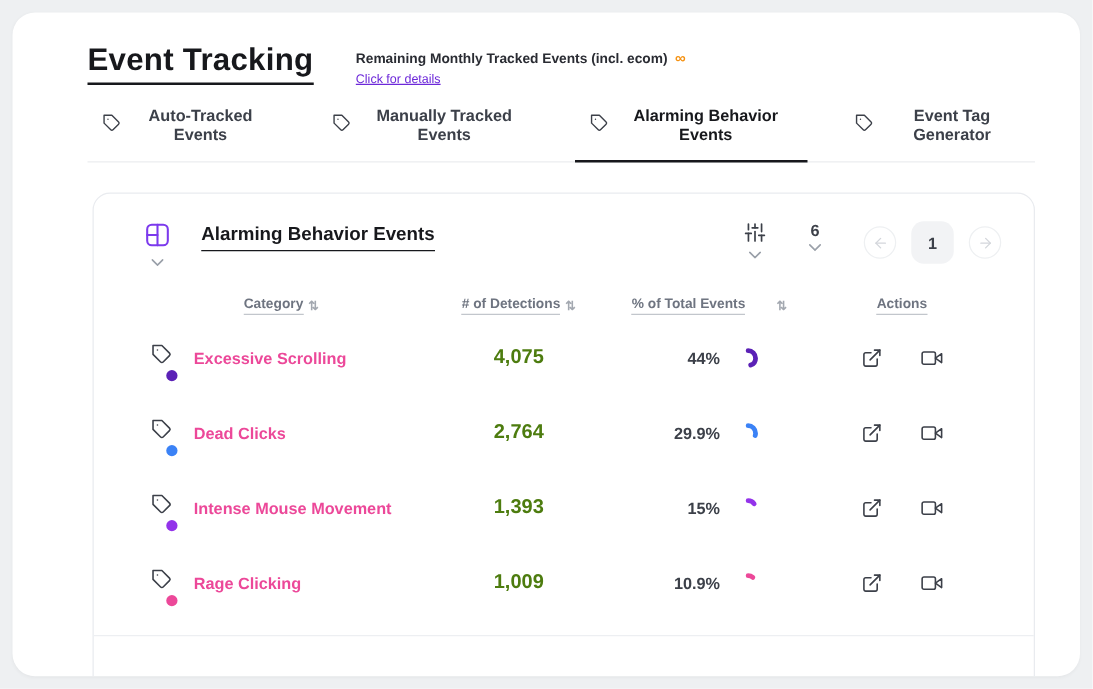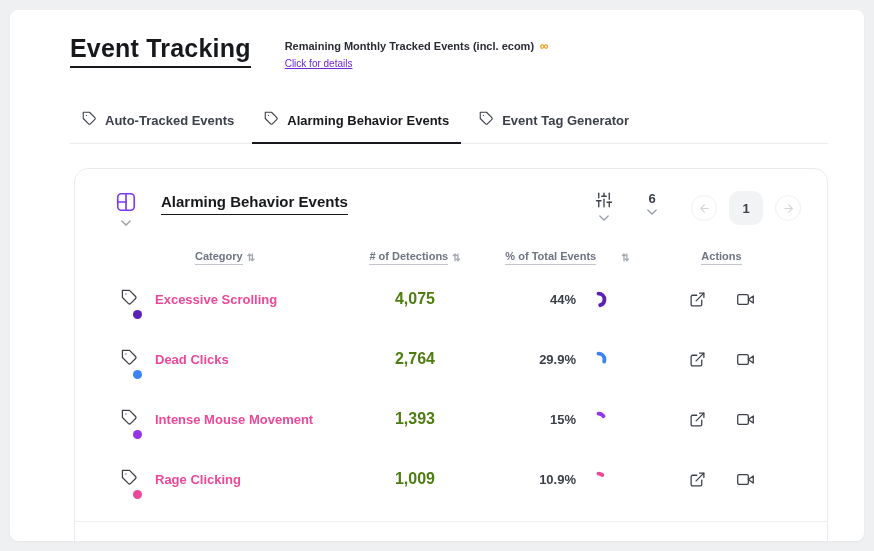--- a/index.html
+++ b/index.html
@@ -6,21 +6,21 @@
   html,body { width: 874px; height: 551px; }
   body {
     font-family: "Liberation Sans", sans-serif;
     background: #eef0f2;
     position: relative;
     overflow: hidden;
   }
   .panel {
     position: absolute; inset: 10px;
     background: #ffffff;
-    border-radius: 8px;
+    border-radius: 18px;
     overflow: hidden;
     box-shadow: 0 1px 3px rgba(0,0,0,.04);
   }
   .content { padding: 24px 36px 0 60px; }
 
   
   .top { display: flex; align-items: flex-start; gap: 34px; }
   .page-title {
     font-size: 25px; font-weight: 800; color: #17181c;
     border-bottom: 2px solid #17181c; padding-bottom: 3px;
@@ -29,21 +29,21 @@
   .remaining { padding-top: 5px; }
   .remaining-line { font-size: 11px; font-weight: 700; color: #2a2c33; text-align: right; }
   .infinity { color: #f59110; font-weight: 700; font-size: 12px; margin-left: 6px; }
   .details-link {
     display: inline-block; margin-top: 4px;
     font-size: 10px; color: #6d28d9; text-decoration: underline; cursor: pointer;
   }
 
   
   .tabs {
-    display: flex; gap: 6px; margin-top: 40px;
+    display: flex; gap: 26px; margin-top: 14px;
     border-bottom: 1px solid #ebedf0;
   }
   .tab {
     display: flex; align-items: center; gap: 8px;
     padding: 0 12px 14px 12px;
     font-size: 13px; font-weight: 700; color: #3c4049;
     cursor: pointer; background: none; border: none;
     font-family: inherit; position: relative;
   }
   .tab svg { stroke: #3c4049; }
@@ -148,20 +148,27 @@
       </div>
     </div>
 
     <div class="tabs">
       <button class="tab">
         <span><svg width="15" height="15" viewBox="0 0 24 24" fill="none" stroke-width="1.8" stroke-linecap="round" stroke-linejoin="round">
               <path d="M20.59 13.41l-7.17 7.17a2 2 0 0 1-2.83 0L2 12V2h10l8.59 8.59a2 2 0 0 1 0 2.82z"></path>
               <line x1="7" y1="7" x2="7.01" y2="7"></line>
             </svg></span>
         <span>Auto-Tracked Events</span>
+      </button>
+      <button class="tab">
+        <span><svg width="15" height="15" viewBox="0 0 24 24" fill="none" stroke-width="1.8" stroke-linecap="round" stroke-linejoin="round">
+              <path d="M20.59 13.41l-7.17 7.17a2 2 0 0 1-2.83 0L2 12V2h10l8.59 8.59a2 2 0 0 1 0 2.82z"></path>
+              <line x1="7" y1="7" x2="7.01" y2="7"></line>
+            </svg></span>
+        <span>Manually Tracked Events</span>
       </button>
       <button class="tab active">
         <span><svg width="15" height="15" viewBox="0 0 24 24" fill="none" stroke-width="1.8" stroke-linecap="round" stroke-linejoin="round">
               <path d="M20.59 13.41l-7.17 7.17a2 2 0 0 1-2.83 0L2 12V2h10l8.59 8.59a2 2 0 0 1 0 2.82z"></path>
               <line x1="7" y1="7" x2="7.01" y2="7"></line>
             </svg></span>
         <span>Alarming Behavior Events</span>
       </button>
       <button class="tab">
         <span><svg width="15" height="15" viewBox="0 0 24 24" fill="none" stroke-width="1.8" stroke-linecap="round" stroke-linejoin="round">

